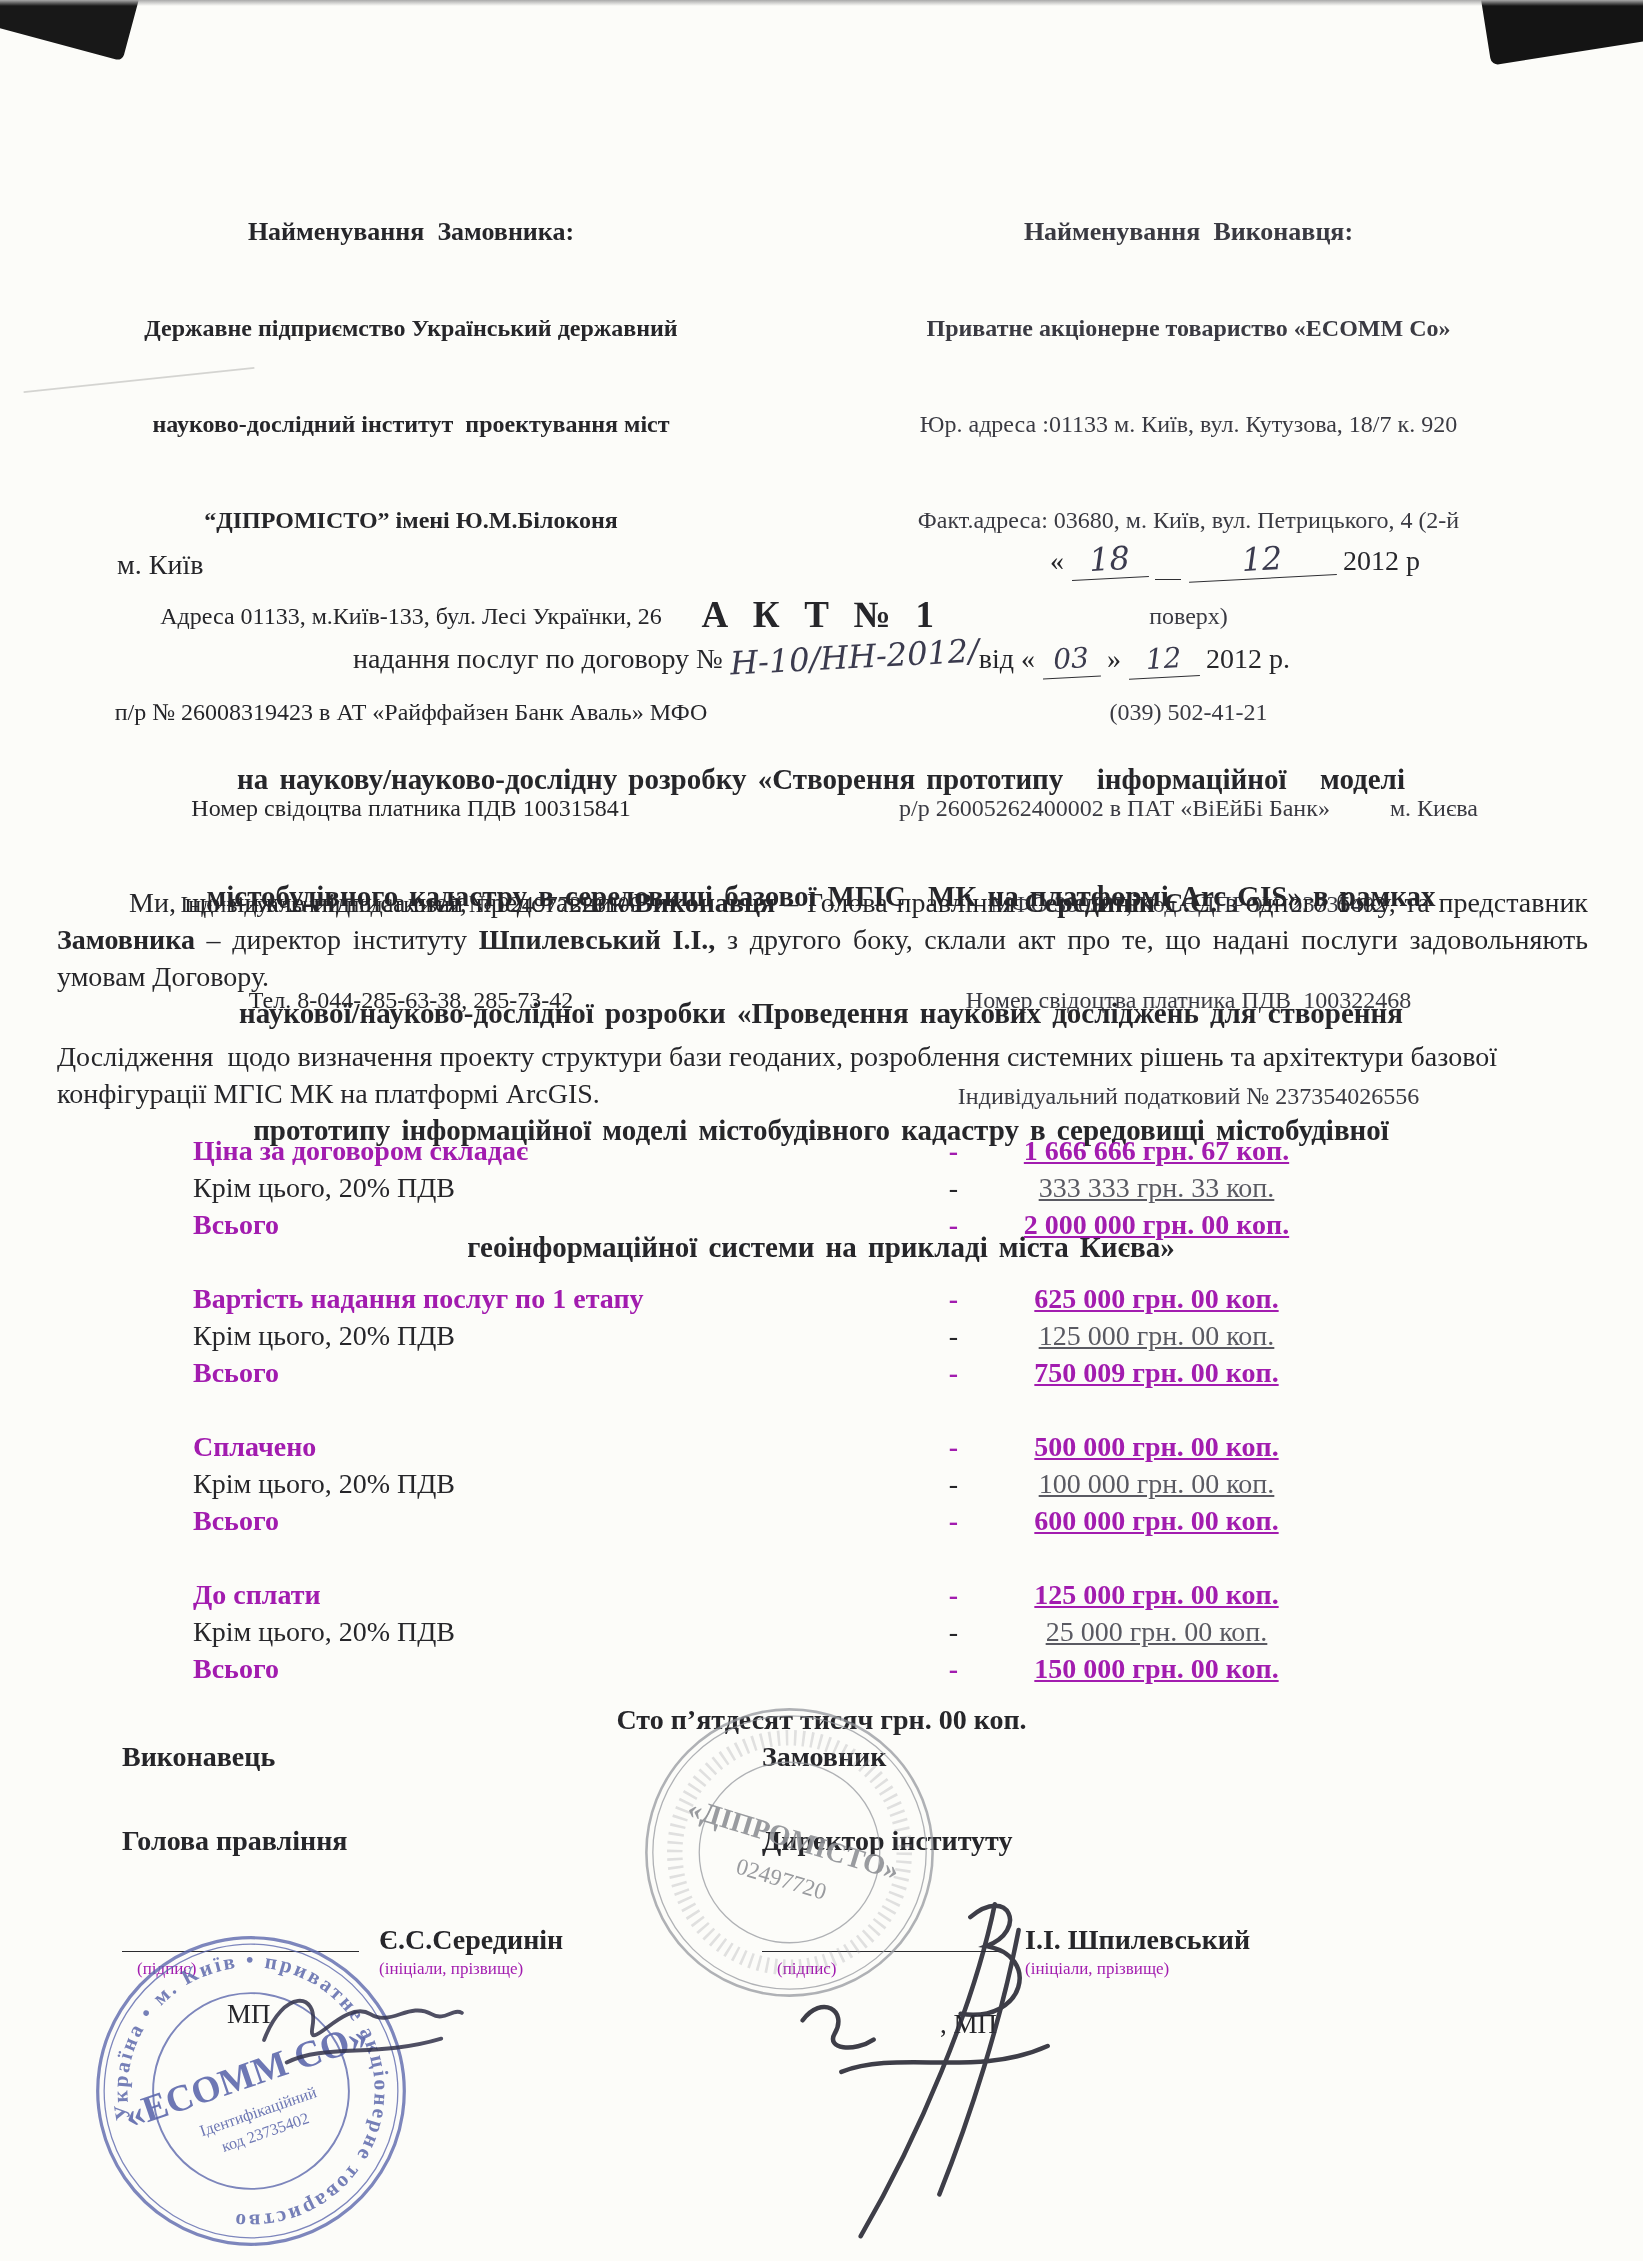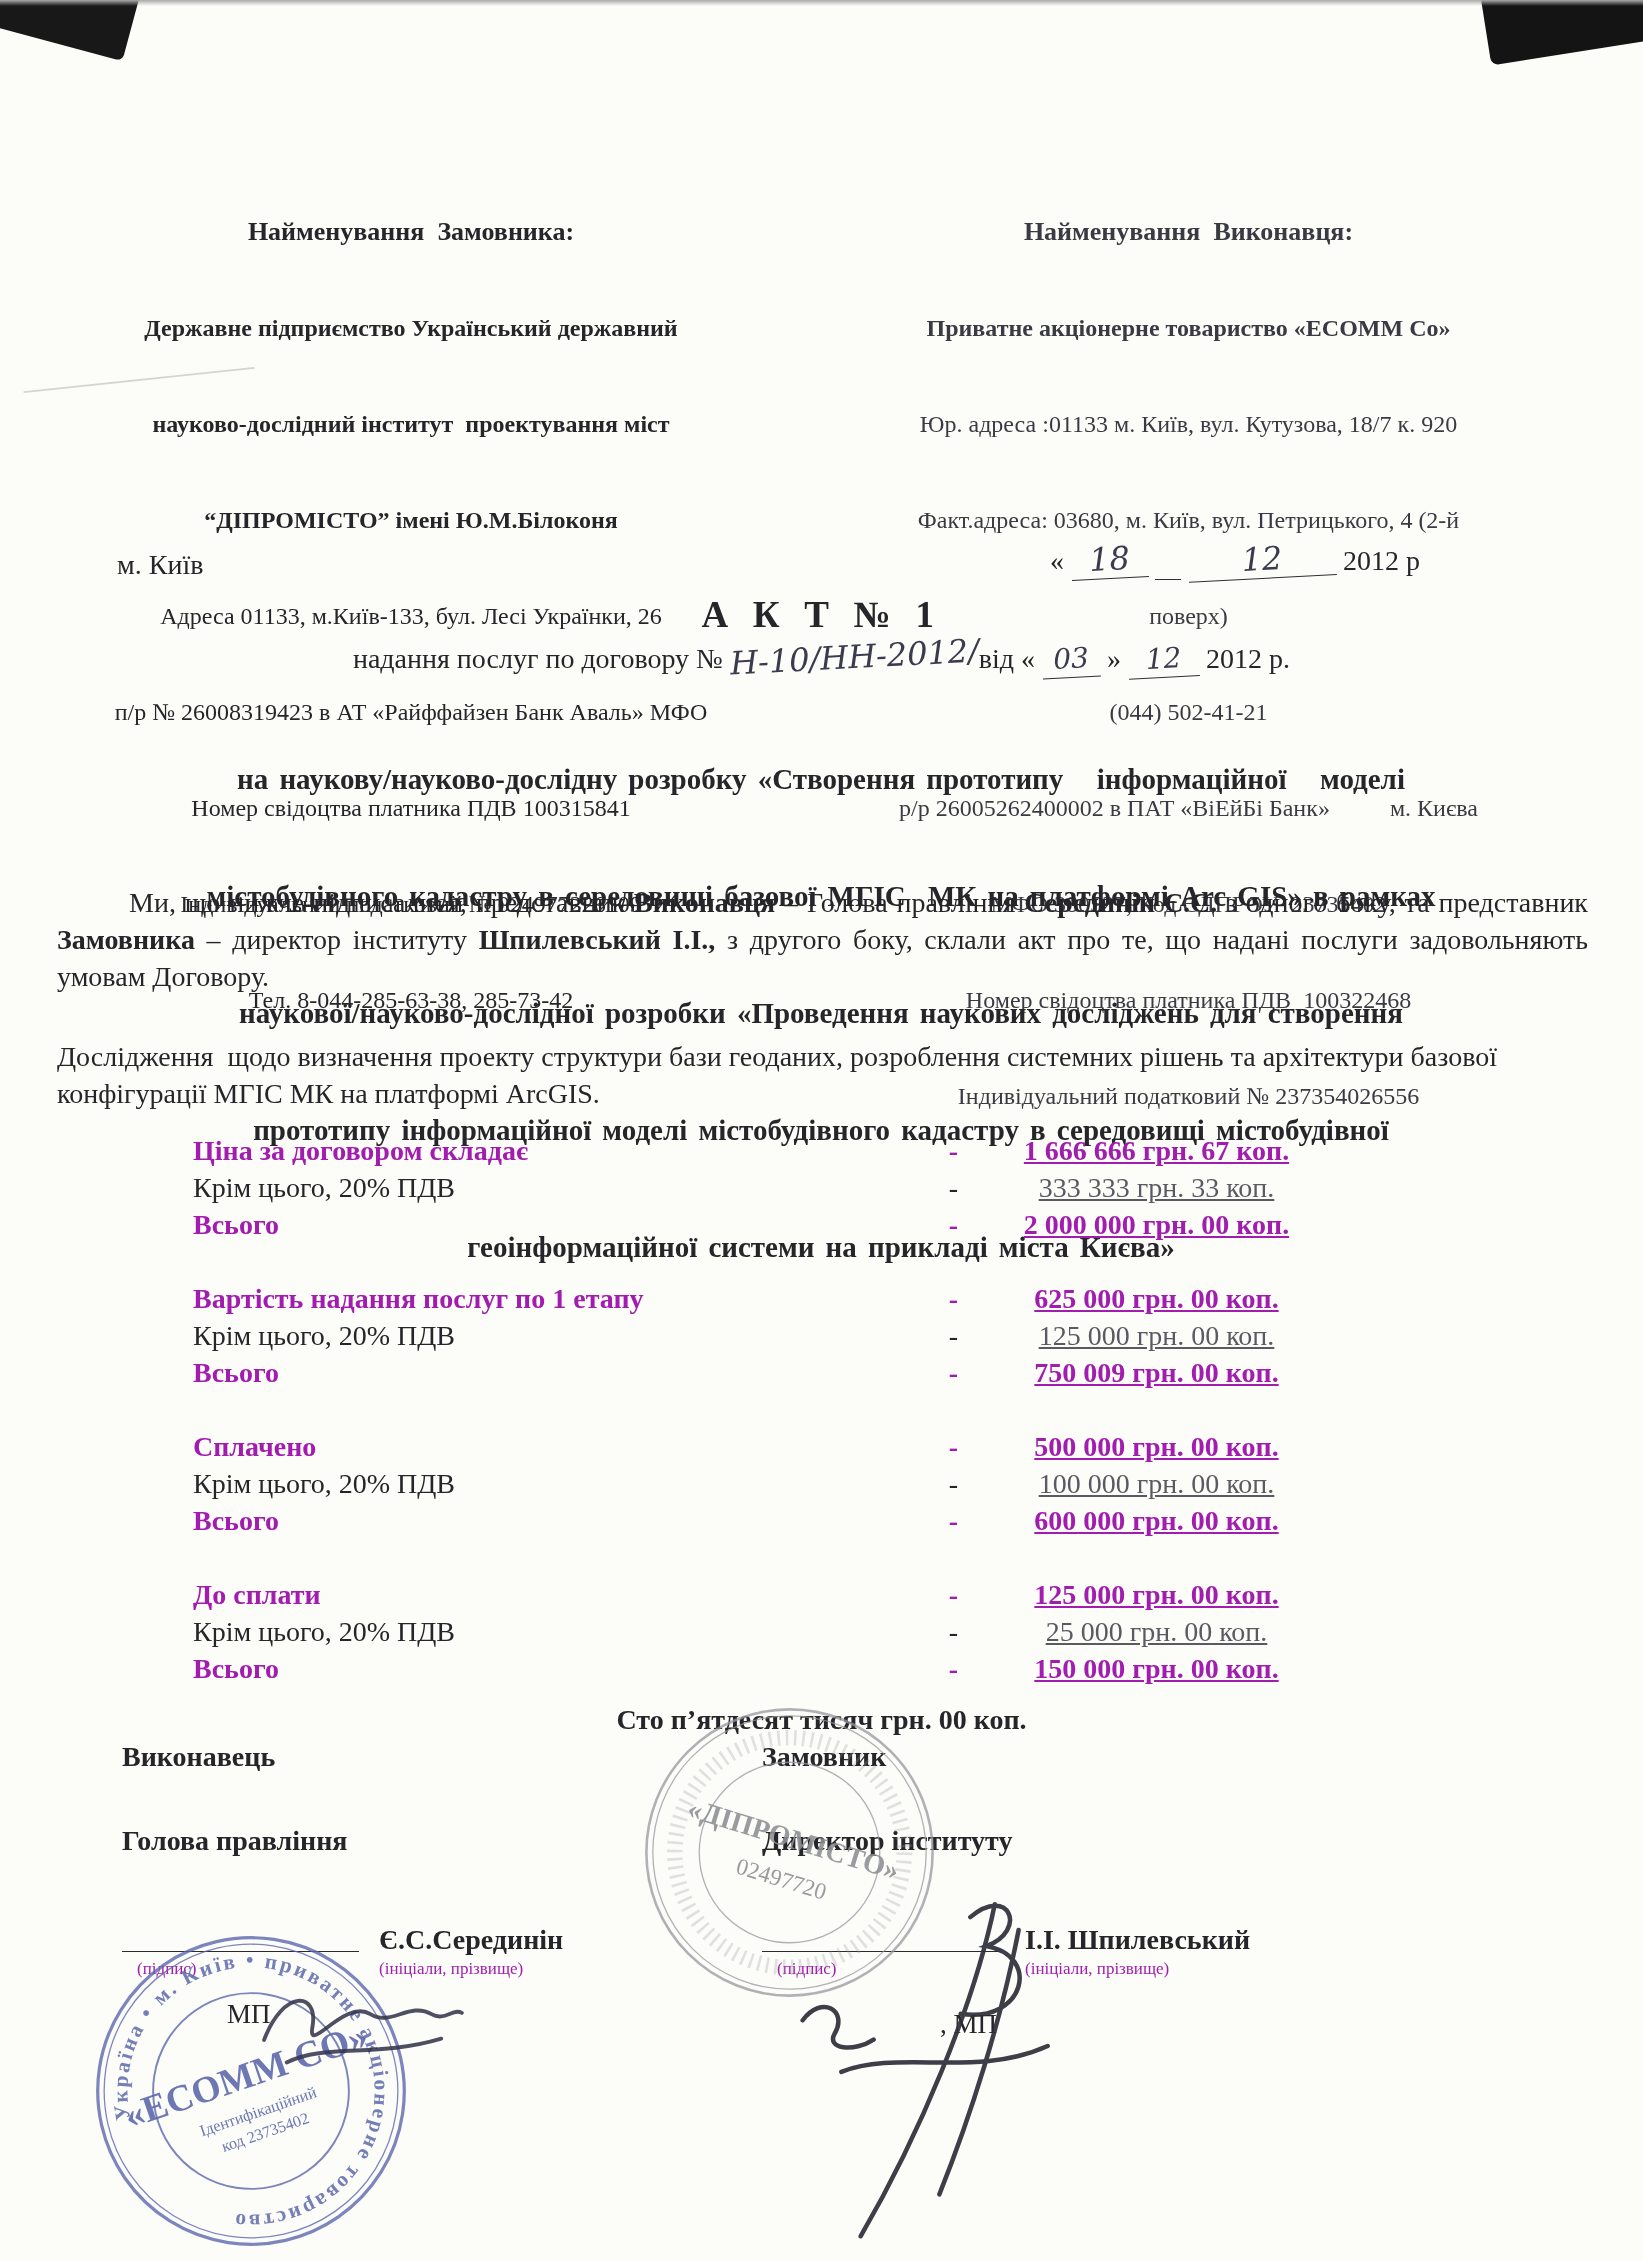--- a/index.html
+++ b/index.html
@@ -72,21 +72,21 @@
     <div>Індивідуальний податковий № 024977226109</div>
     <div>Тел. 8-044-285-63-38, 285-73-42</div>
   </div>
 
   <div class="abs hdr hdr-right" style="left:802px; top:152px; width:773px;">
     <div class="heading">Найменування  Виконавця:</div>
     <div class="b">Приватне акціонерне товариство «ЕСОММ Со»</div>
     <div>Юр. адреса :01133 м. Київ, вул. Кутузова, 18/7 к. 920</div>
     <div>Факт.адреса: 03680, м. Київ, вул. Петрицького, 4 (2-й</div>
     <div>поверх)</div>
-    <div>(044) 502-41-21</div>
+    <div>(039) 502-41-21</div>
     <div>р/р 26005262400002 в ПАТ «ВіЕйБі Банк»          м. Києва</div>
     <div>МФО 380537, Код ЄДПРОУ  23735402</div>
     <div>Номер свідоцтва платника ПДВ  100322468</div>
     <div>Індивідуальний податковий № 237354026556</div>
   </div>
 
   <div class="abs bodytxt" style="left:117px; top:546px;">м. Київ</div>
   <div class="abs bodytxt" style="left:1050px; top:541px;">
     <span>«</span>
     <span class="hw hw-u hw-big" style="min-width:77px;">18</span>

